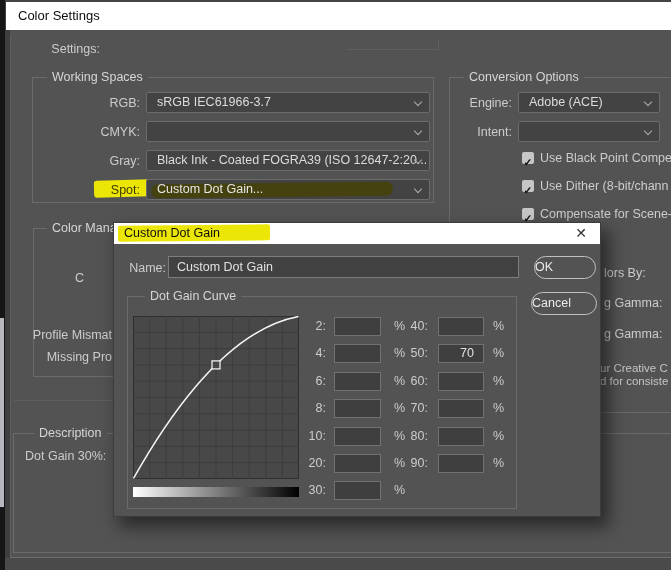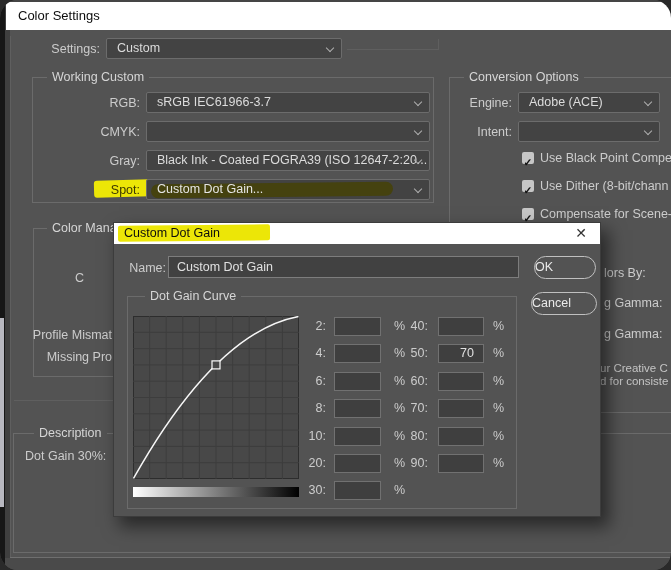--- a/index.html
+++ b/index.html
@@ -1,18 +1,18 @@
 <!DOCTYPE html>
 <html><head>
 <meta charset="utf-8">
 <style>
   * { margin:0; padding:0; box-sizing:border-box; }
   body { font-family:"Liberation Sans", sans-serif; background:#2a2a2a; }
   .screen { position:relative; width:671px; height:570px; background:#535353; overflow:hidden;
-            font-family:"Liberation Sans", sans-serif;border-radius:18px; }
+            font-family:"Liberation Sans", sans-serif; }
   .abs { position:absolute; }
   .txt { color:#cccccc; font-size:12.5px; white-space:nowrap; }
   .r { text-align:right; }
   .titlebar { background:#ffffff; }
   .titletxt { color:#0d0d0d; font-size:13px; white-space:nowrap; }
   .groupbox { border:1px solid #6b6b6b; }
   .legend { position:absolute; top:-8px; background:#535353; padding:0 5px; color:#d6d6d6;
             font-size:12.5px; white-space:nowrap; }
   .dropdown { background:#434343; border:1px solid #6c6c6c; border-radius:2px; color:#dcdcdc;
               font-size:12.5px; line-height:19px; padding:0 20px 0 10px; white-space:nowrap;
@@ -48,29 +48,25 @@
 
   <div class="abs titlebar" style="left:6px;top:2px;width:665px;height:28px;">
     <div class="titletxt" style="position:absolute;left:12px;line-height:28px;">Color Settings</div>
   </div>
 
   <div class="abs hline" style="left:10px;top:36px;width:1px;height:521px;"></div>
   <div class="abs" style="left:10px;top:557px;width:661px;height:1px;background:#6f6f6f;"></div>
   <div class="abs" style="left:5px;top:558px;width:666px;height:12px;background:#4a4a4a;"></div>
 
   <div class="abs txt r" style="left:40px;top:41px;width:60px;line-height:16px;">Settings:</div>
-  <div class="abs dropdown" style="left:106px;top:38px;width:236px;">
-    <span>Custom</span>
-    <span class="chev"></span>
-  </div>
   <div class="abs hline" style="left:347px;top:49px;width:91px;height:1px;"></div>
   <div class="abs hline" style="left:438px;top:39px;width:1px;height:11px;"></div>
 
   <div class="abs groupbox" style="left:32px;top:77px;width:402px;height:126px;">
-    <span class="legend" style="left:14px;">Working Custom</span>
+    <span class="legend" style="left:14px;">Working Spaces</span>
   </div>
 
   <div class="abs txt r" style="left:70px;top:95px;width:70px;line-height:16px;">RGB:</div>
   <div class="abs dropdown" style="left:146px;top:92px;width:284px;">
     <span>sRGB IEC61966-3.7</span>
     <span class="chev"></span>
   </div>
 
   <div class="abs txt r" style="left:70px;top:124px;width:70px;line-height:16px;">CMYK:</div>
   <div class="abs dropdown" style="left:146px;top:121px;width:284px;">

